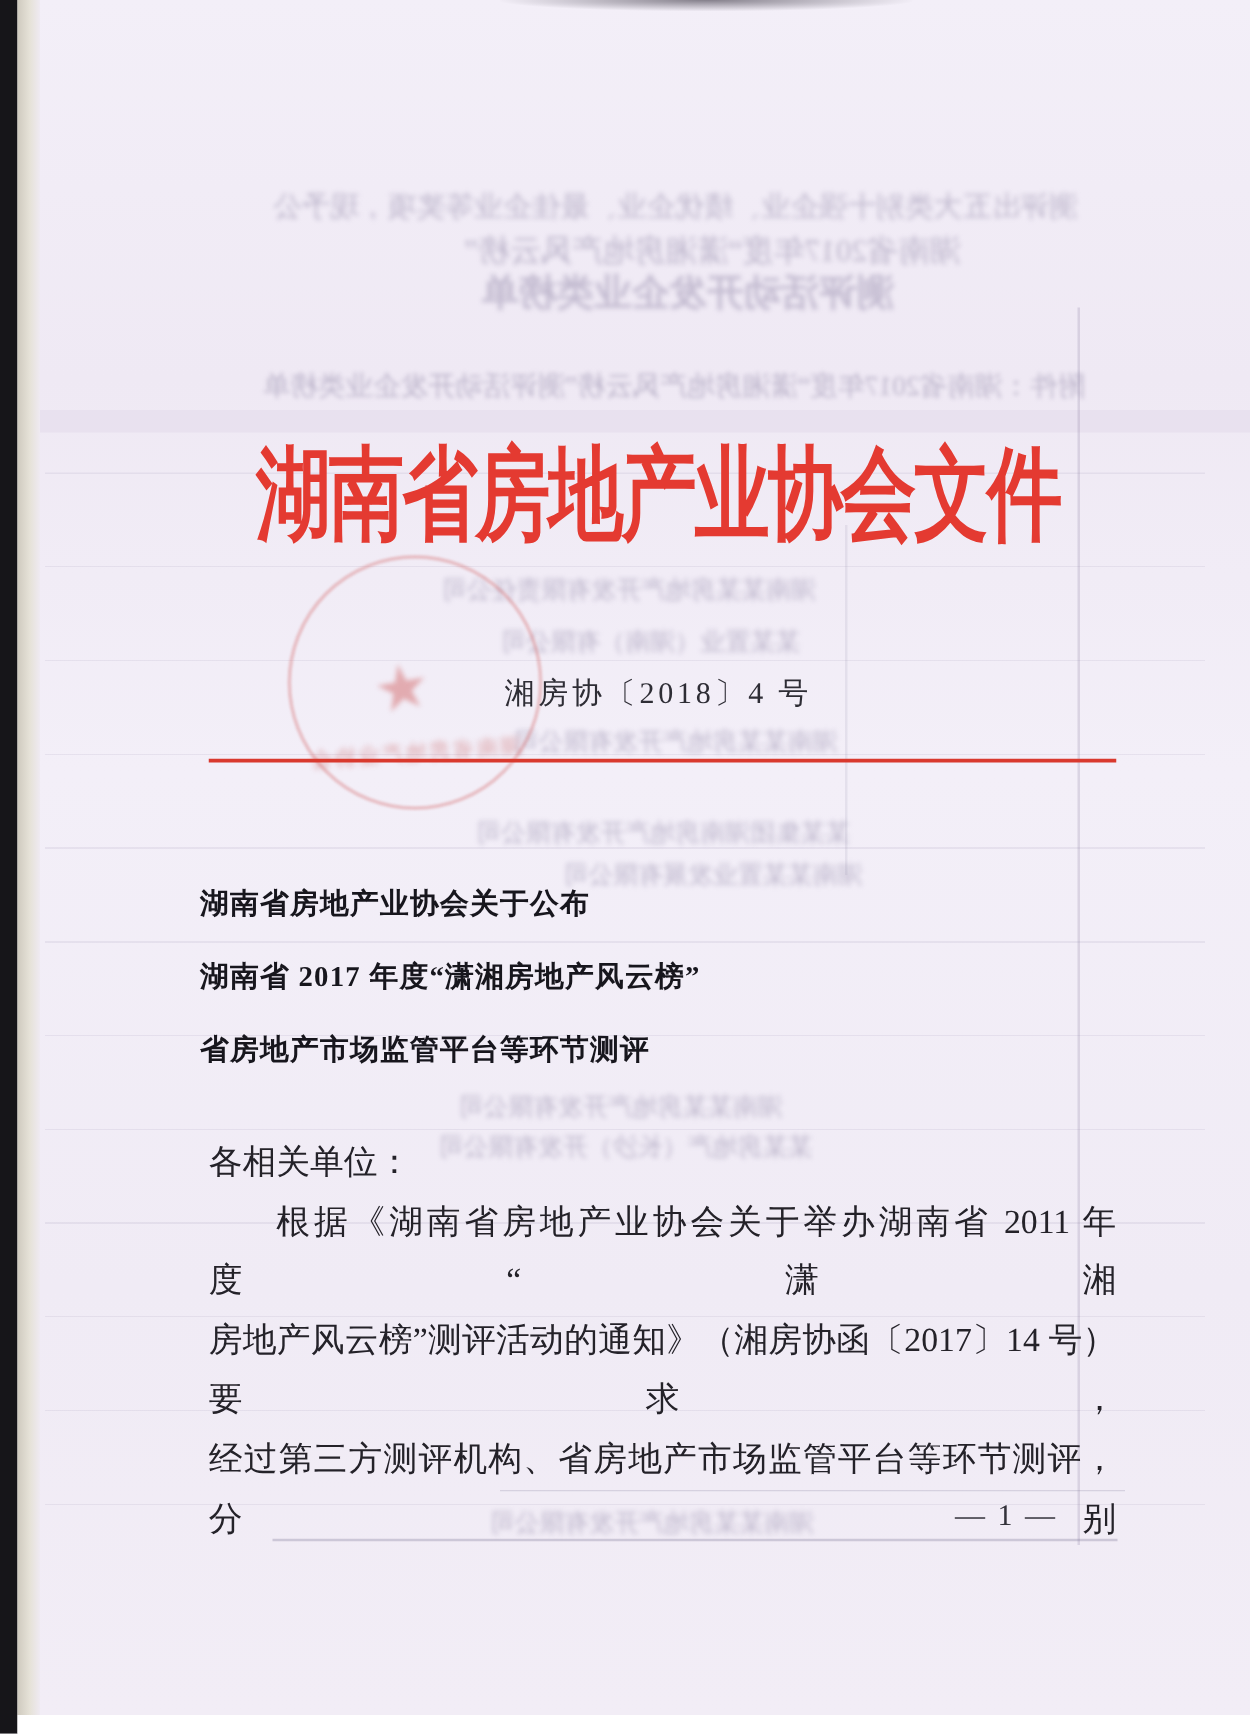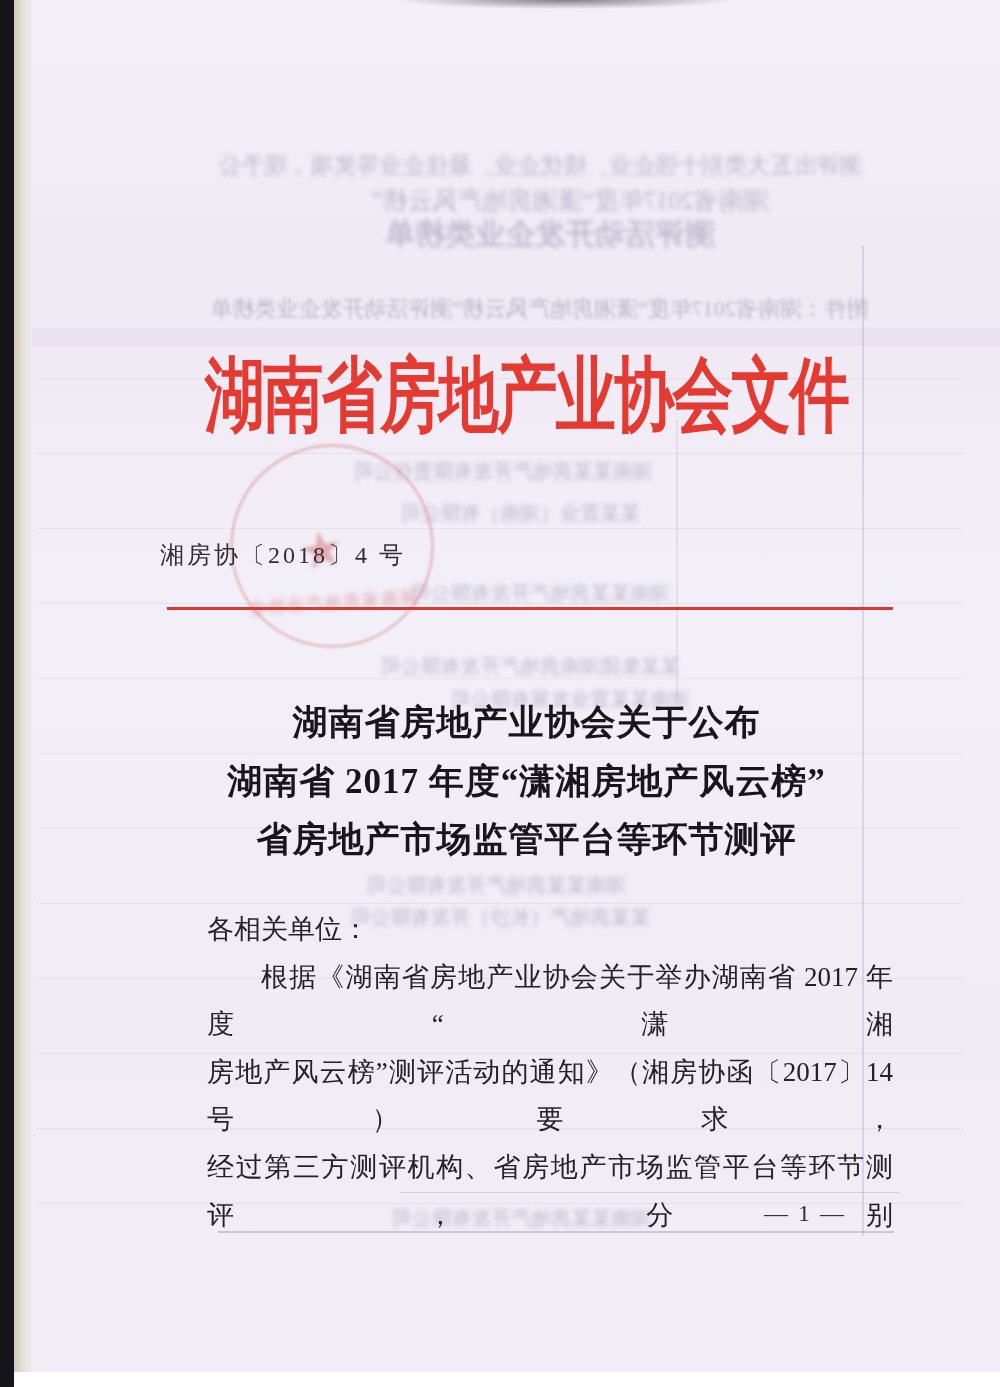--- a/index.html
+++ b/index.html
@@ -60,33 +60,33 @@
     font-size:17px;letter-spacing:2px;color:rgba(200,90,90,0.5);
     filter:blur(2px);transform:scaleX(-1) rotate(4deg);white-space:nowrap;overflow:hidden;
   }
   
   .masthead{
     position:absolute;left:160px;top:354px;width:733px;height:84px;line-height:84px;
     text-align:center;font-size:60px;font-weight:900;letter-spacing:-1.5px;
     color:#e43a31;transform:scaleY(1.36);transform-origin:50% 50%;white-space:nowrap;
   }
   .doc-number{
-    position:absolute;left:160px;top:540px;width:733px;
+    position:absolute;left:160px;top:540px;width:733px;text-align:center;
     font-size:24px;line-height:30px;letter-spacing:3px;color:#2e2d35;
   }
   .red-line{position:absolute;left:167px;top:607px;width:726px;height:3px;background:#d9392e;}
   .notice-title{
-    position:absolute;left:160px;top:694px;width:733px;text-align:center;
-    font-size:35px;font-weight:bold;line-height:58.5px;color:#17161d;letter-spacing:1px;
+    position:absolute;left:160px;top:694px;width:733px;text-align:left;
+    font-size:23px;font-weight:bold;line-height:58.5px;color:#17161d;letter-spacing:1px;
   }
   .body-block{
     position:absolute;left:167px;top:906px;width:726px;
     font-size:27px;line-height:47.6px;color:#242229;
   }
-  .body-line{text-align:justify;text-align-last:justify;margin-left:40px;}
+  .body-line{text-align:justify;text-align-last:justify;}
   .body-line.first{text-align:left;text-align-last:left;}
   .body-line.indent{text-indent:54px;}
   .page-number{
     position:absolute;left:745px;top:1200px;width:120px;text-align:center;
     font-size:24px;letter-spacing:2px;color:#33323a;
   }
   .soft-band{position:absolute;left:32px;top:328px;width:968px;height:18px;background:rgba(223,216,232,0.45);}
 </style>
 </head>
 <body>
@@ -127,18 +127,18 @@
 <div class="red-line"></div>
 
 <div class="notice-title">
   <div>湖南省房地产业协会关于公布</div>
   <div>湖南省 2017 年度“潇湘房地产风云榜”</div>
   <div>省房地产市场监管平台等环节测评</div>
 </div>
 
 <div class="body-block">
   <div class="body-line first">各相关单位：</div>
-  <div class="body-line indent">根据《湖南省房地产业协会关于举办湖南省 2017 年度“潇湘</div>
+  <div class="body-line indent">根据《湖南省房地产业协会关于举办湖南省 2011 年度“潇湘</div>
   <div class="body-line">房地产风云榜”测评活动的通知》（湘房协函〔2017〕14 号）要求，</div>
   <div class="body-line">经过第三方测评机构、省房地产市场监管平台等环节测评，分别</div>
 </div>
 
 <div class="page-number">— 1 —</div>
 
 </body></html>

